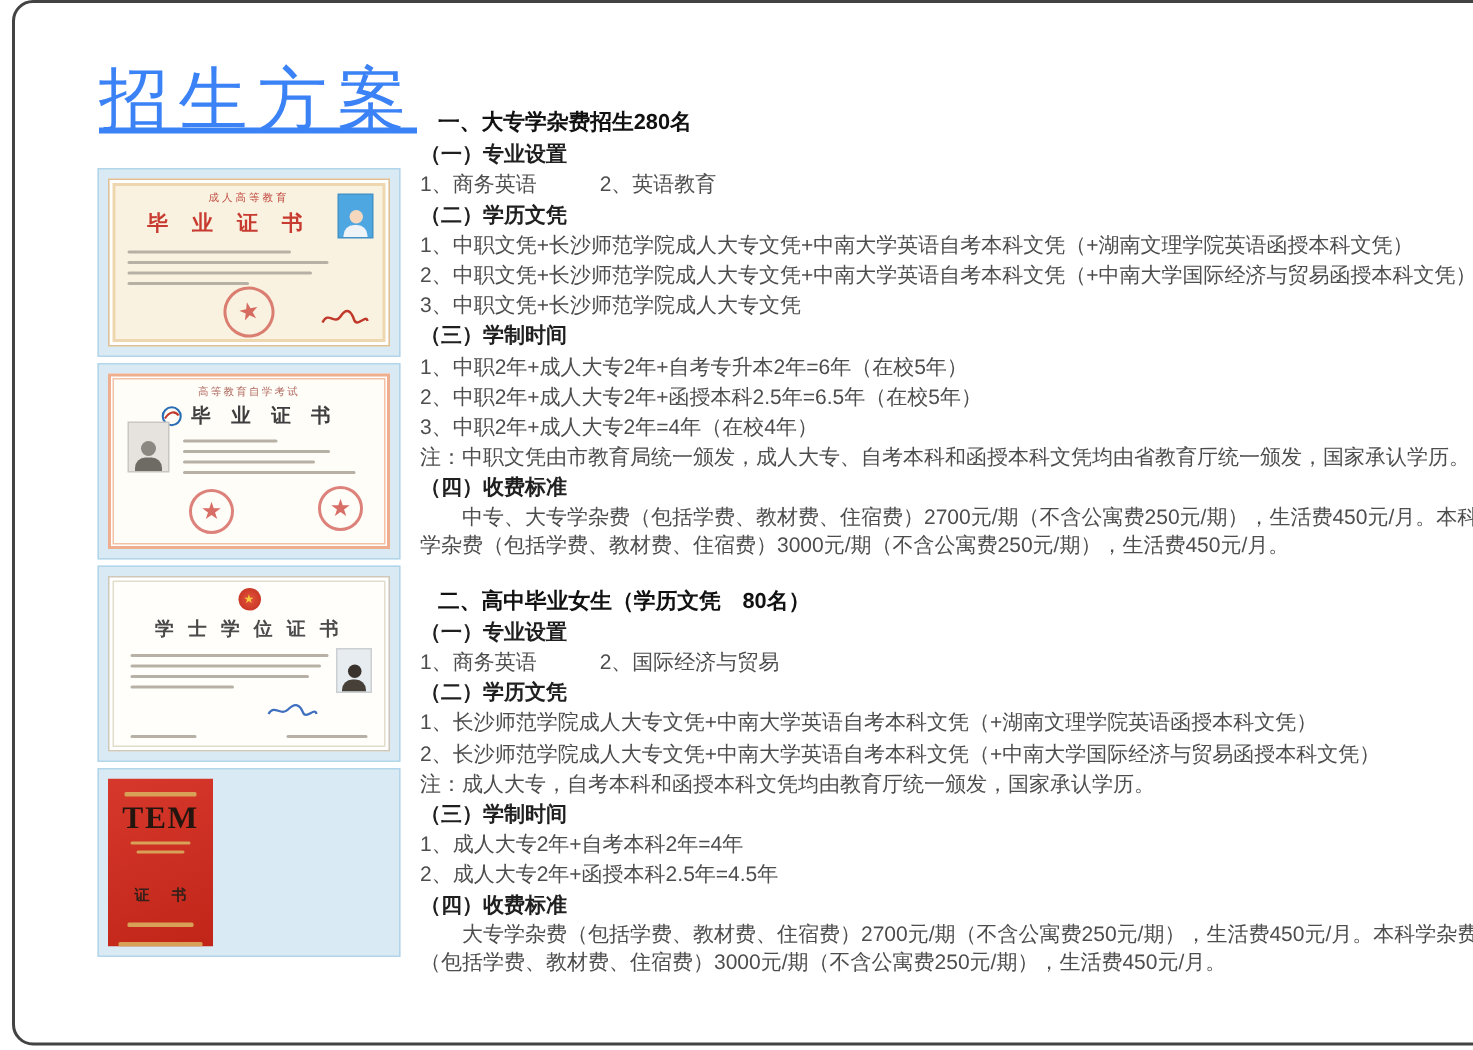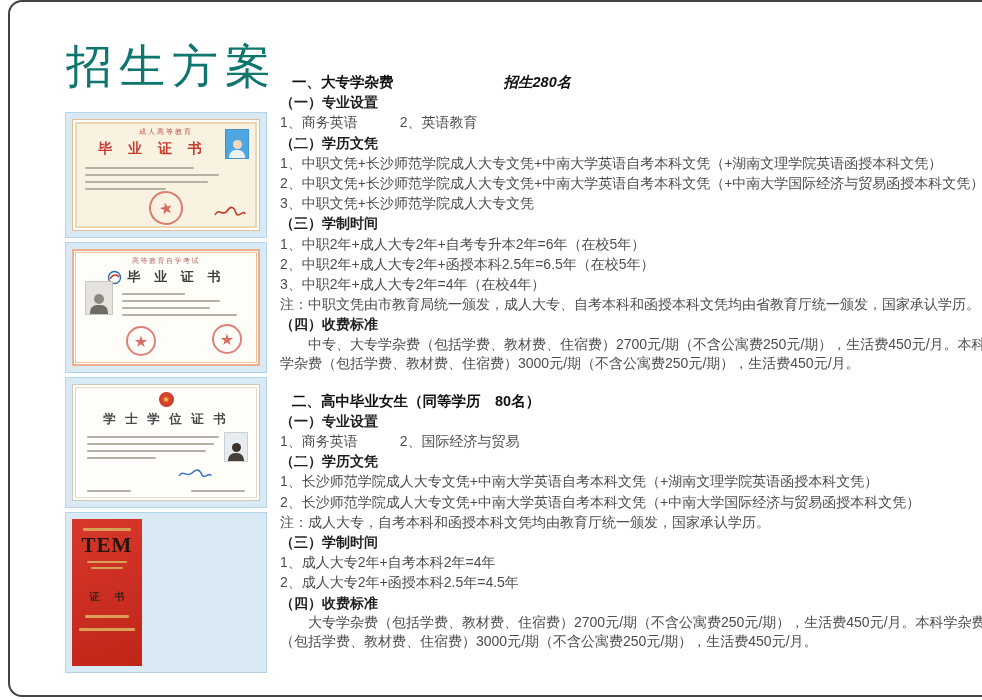--- a/index.html
+++ b/index.html
@@ -1,25 +1,25 @@
 <!DOCTYPE html>
 <html><head>
 <meta charset="utf-8">
 <style>
   html,body{margin:0;padding:0;width:982px;height:700px;overflow:hidden;background:#fff;
     font-family:"Liberation Sans","DejaVu Sans",sans-serif;}
   .sheet{position:absolute;left:8px;top:0;width:1002px;height:697px;border:2px solid #434343;
     border-radius:14px;background:#fff;box-sizing:border-box;}
   
   .title{position:absolute;left:56px;top:34px;font-family:"Liberation Serif","DejaVu Serif",serif;
-    font-size:46px;letter-spacing:7px;color:#0f766e;font-weight:400;white-space:nowrap;}
+    font-size:46px;letter-spacing:7px;color:#3b82f6;font-weight:400;white-space:nowrap;text-decoration:underline;}
   
   .certs{position:absolute;left:55px;top:110px;width:202px;display:flex;flex-direction:column;gap:4px;}
   .card{background:#d9eaf5;border:1px solid #b2d5e9;padding:6px;box-sizing:border-box;}
-  .card1{height:126px}.card2{height:131px}.card3{height:131px}.card4{height:161px}
+  .card1{height:126px}.card2{height:131px}.card3{height:131px}.card4{height:126px}
   .paper{position:relative;width:100%;height:100%;box-sizing:border-box;overflow:hidden;}
   .paper1{background:#faf2e0;border:1px solid #dfc096;box-shadow:inset 0 0 0 2px #fff,inset 0 0 0 4px #eed7ae;}
   .paper2{background:#fffdf8;border:2px solid #efae8d;box-shadow:inset 0 0 0 1px #fff,inset 0 0 0 2px #f3c1a4;}
   .paper3{background:#fffefb;border:1px solid #cfc8ba;box-shadow:inset 0 0 0 2px #fff,inset 0 0 0 3px #e2dccb;}
   .paper4{display:flex;gap:3px;}
   .c-header1{margin-top:7px;text-align:center;font-size:7px;letter-spacing:2px;color:#c04a42;}
   .c-title1{margin-top:3px;text-align:center;font-size:14px;font-weight:bold;letter-spacing:6px;
     color:#c73b31;padding-right:26px;}
   .c-header2{margin-top:5px;text-align:center;font-size:7px;letter-spacing:1.5px;color:#b06a60;}
   .c-titlerow{display:flex;align-items:center;justify-content:center;gap:6px;margin-top:2px;}
@@ -64,21 +64,21 @@
   .p4-note{position:absolute;right:8px;top:9px;font-size:7px;color:#666;display:flex;align-items:center;gap:3px;}
   .p4-bars{position:absolute;left:9px;right:8px;top:28px;}
   .p4-footer{position:absolute;right:7px;top:66px;font-size:7px;font-weight:bold;color:#4a4a4a;}
   .p4-footbar{position:absolute;left:9px;bottom:9px;width:32px;}
   
   .content{position:absolute;left:270px;top:70px;width:706px;}
   .line{font-size:14px;line-height:20.2px;color:#4d4d4d;white-space:nowrap;}
   .line.sub{font-weight:bold;color:#1f1f1f;}
   .line.para{white-space:normal;text-indent:2em;line-height:19px;color:#4d4d4d;}
   .sec-heading{font-size:14.5px;font-weight:bold;color:#111;line-height:20.2px;padding-left:12px;white-space:nowrap;}
-  .sec-heading .extra{margin-left:110px;font-style:italic;}
+  .sec-heading .extra{}
   .section2{margin-top:18px;}
 </style>
 </head>
 <body>
 
 <div class="sheet">
 
   <div class="title">招生方案</div>
 
   <div class="certs">
@@ -192,21 +192,21 @@
           <div class="line reg">1、中职2年+成人大专2年+自考专升本2年=6年（在校5年）</div>
           <div class="line reg">2、中职2年+成人大专2年+函授本科2.5年=6.5年（在校5年）</div>
           <div class="line reg">3、中职2年+成人大专2年=4年（在校4年）</div>
           <div class="line reg">注：中职文凭由市教育局统一颁发，成人大专、自考本科和函授本科文凭均由省教育厅统一颁发，国家承认学历。</div>
           <div class="line sub">（四）收费标准</div>
           <div class="line para">中专、大专学杂费（包括学费、教材费、住宿费）2700元/期（不含公寓费250元/期），生活费450元/月。本科学杂费（包括学费、教材费、住宿费）3000元/期（不含公寓费250元/期），生活费450元/月。</div>
         </div>
     </div>
     <div class="section section2">
       <div class="sec-heading">
-        <span>二、高中毕业女生（同等学历　80名）</span><span class="extra"></span>
+        <span>二、高中毕业女生（学历文凭　80名）</span><span class="extra"></span>
       </div>
       <div>
           <div class="line sub">（一）专业设置</div>
           <div class="line reg">1、商务英语　　　2、国际经济与贸易</div>
           <div class="line sub">（二）学历文凭</div>
           <div class="line reg">1、长沙师范学院成人大专文凭+中南大学英语自考本科文凭（+湖南文理学院英语函授本科文凭）</div>
           <div class="line reg">2、长沙师范学院成人大专文凭+中南大学英语自考本科文凭（+中南大学国际经济与贸易函授本科文凭）</div>
           <div class="line reg">注：成人大专，自考本科和函授本科文凭均由教育厅统一颁发，国家承认学历。</div>
           <div class="line sub">（三）学制时间</div>
           <div class="line reg">1、成人大专2年+自考本科2年=4年</div>

